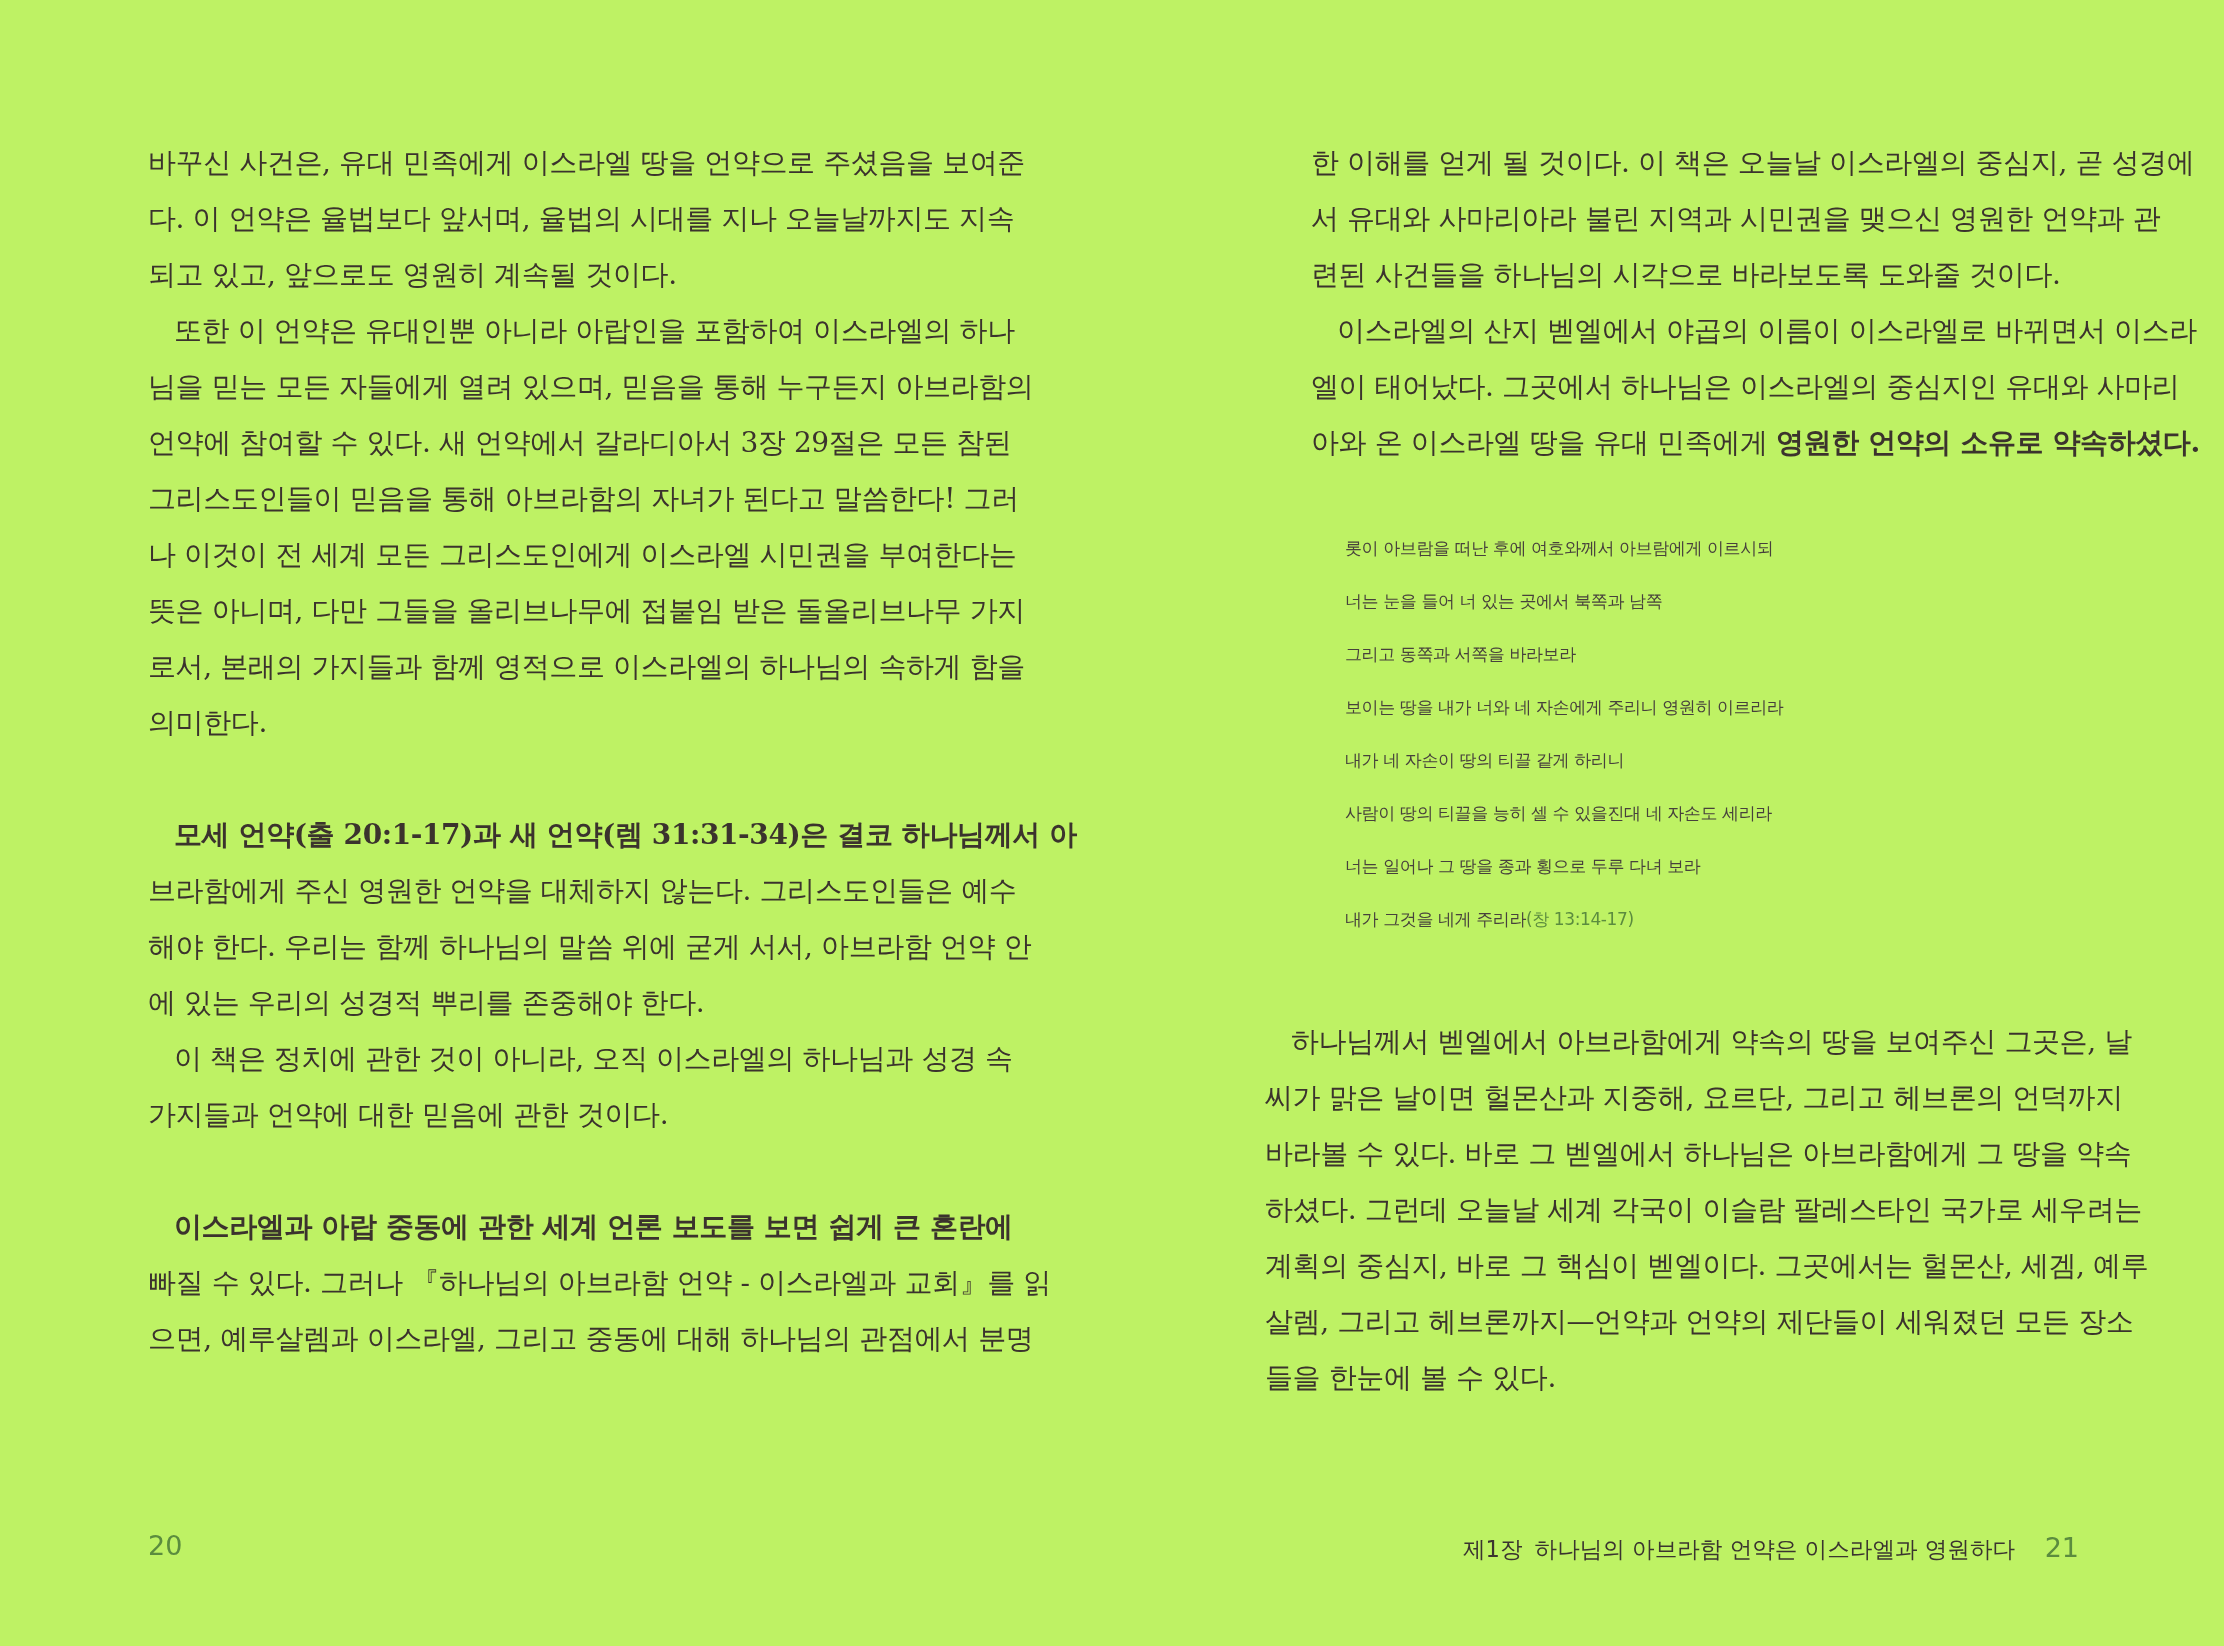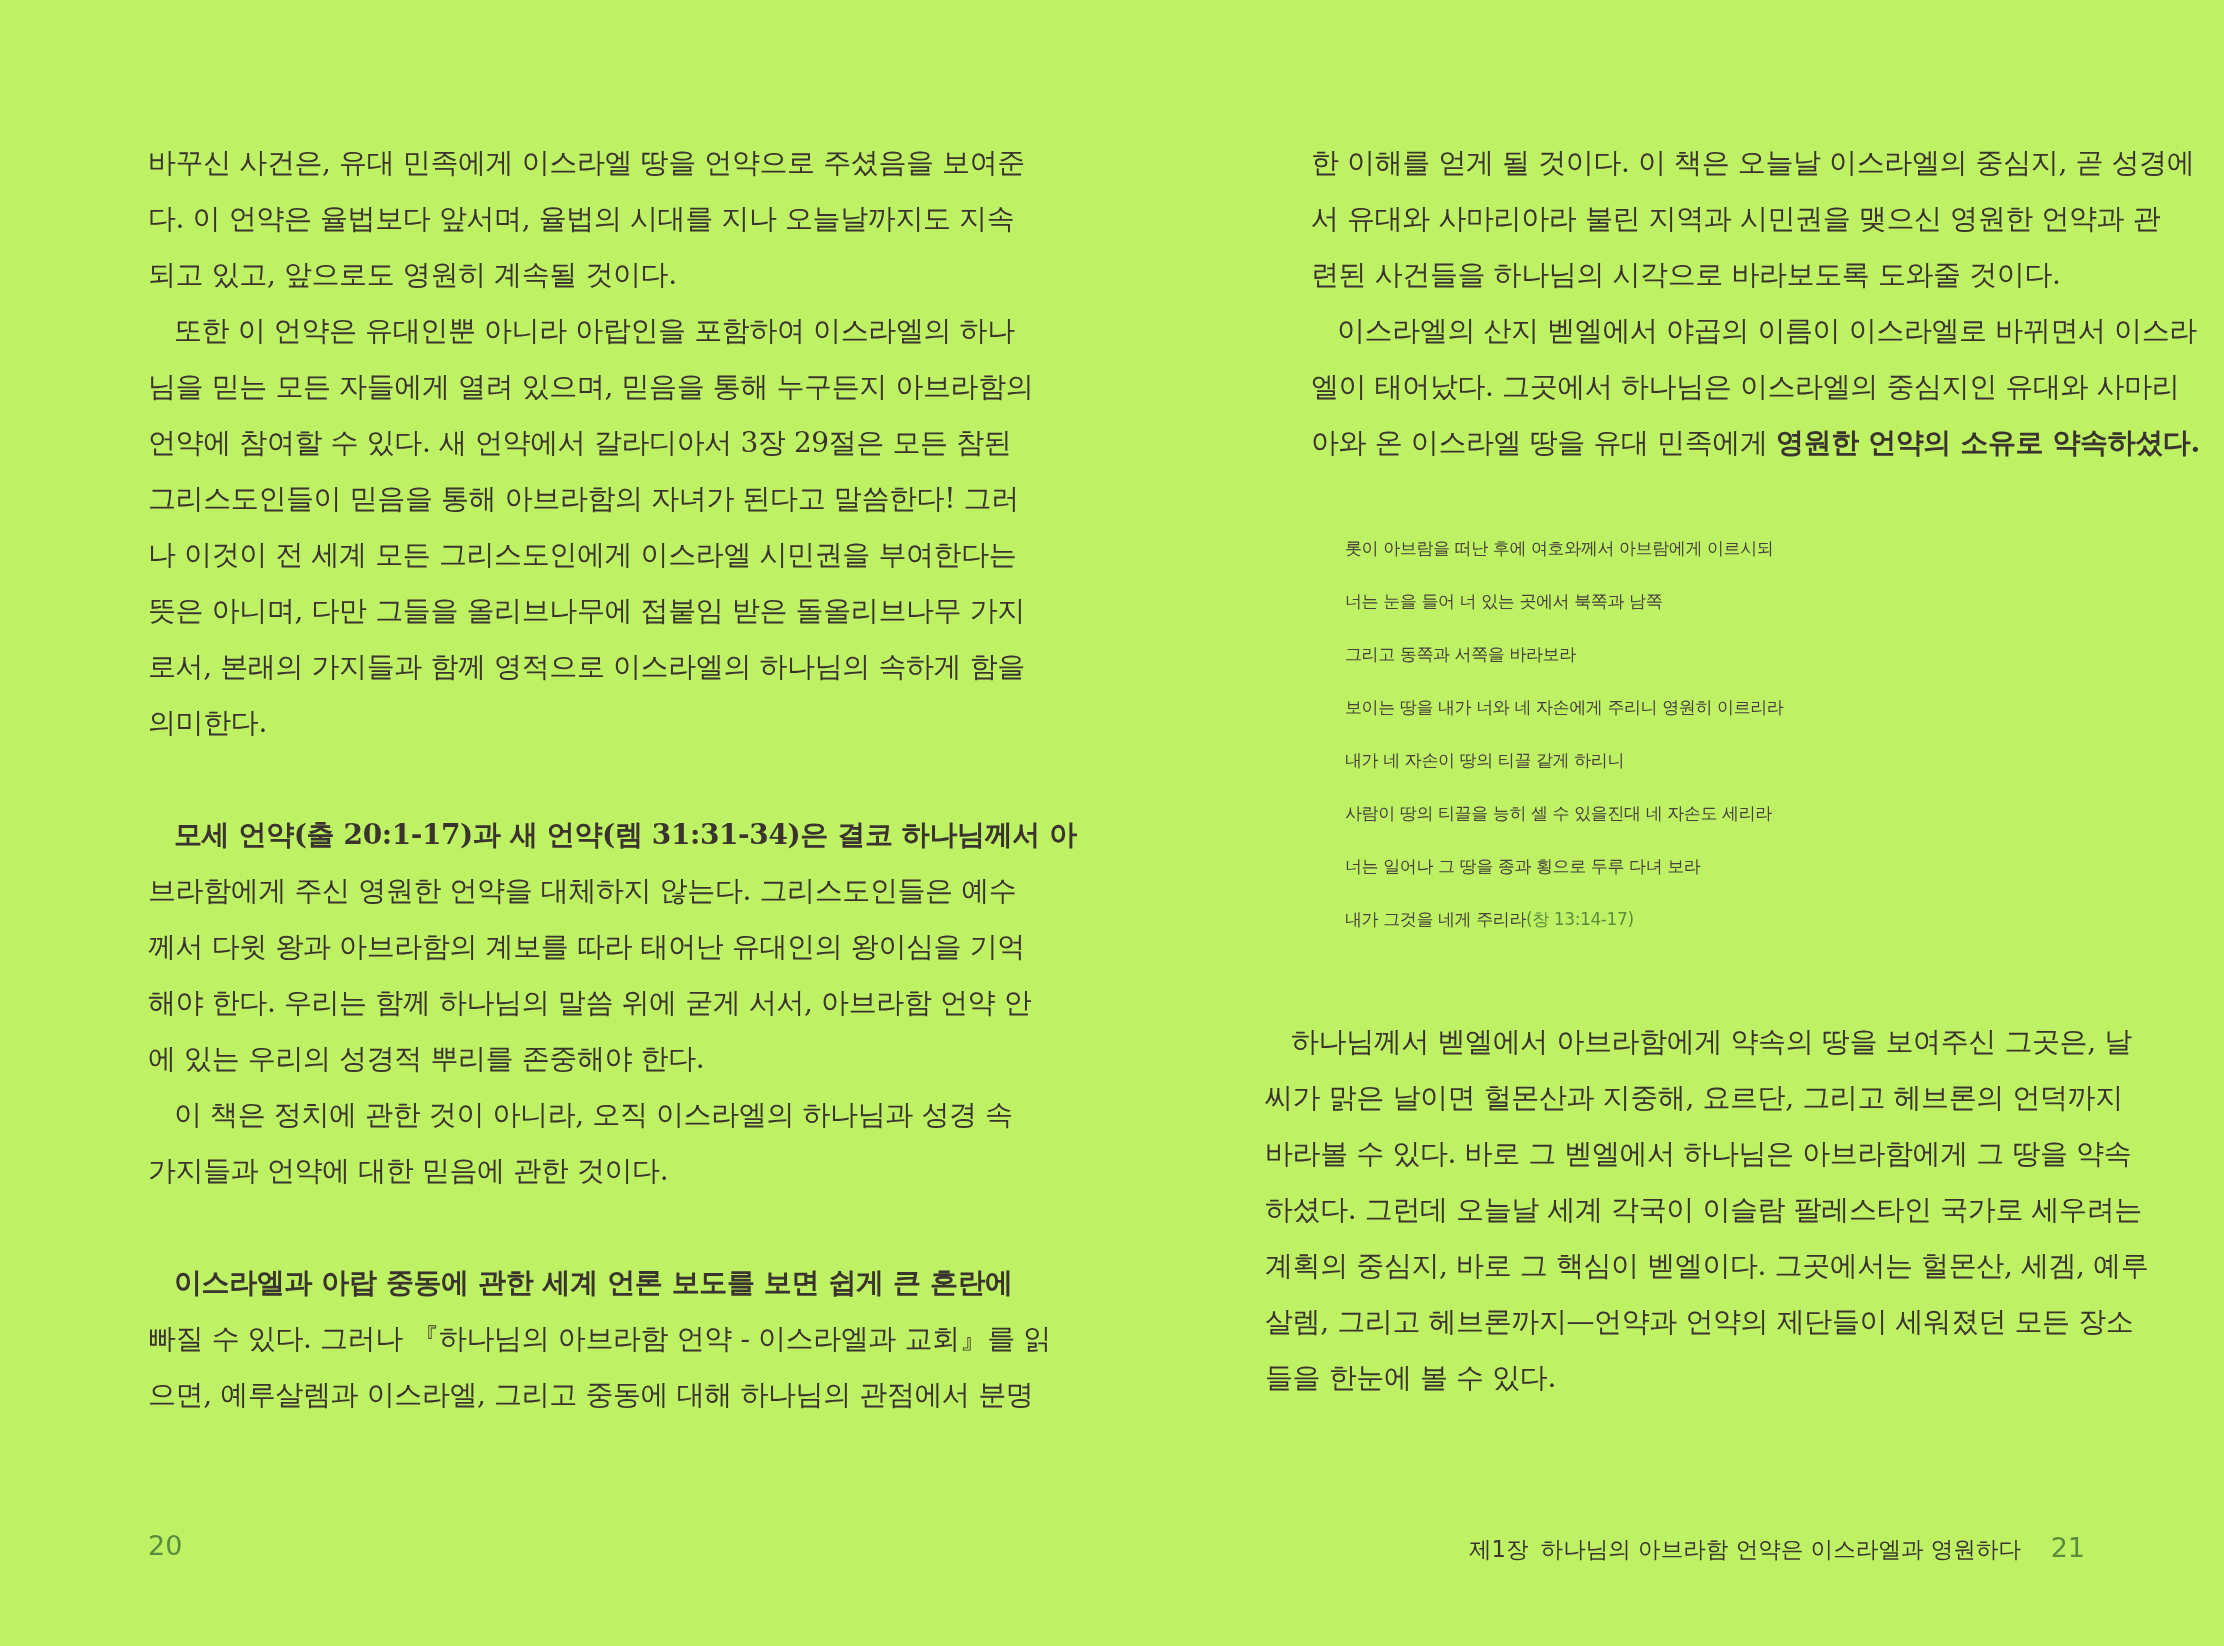--- a/index.html
+++ b/index.html
@@ -42,21 +42,21 @@
 
   .footer-left {
     position: absolute;
     left: 148px;
     top: 1530px;
     font-family: "DejaVu Sans", sans-serif;
     text-align: center;
   }
   .footer-right {
     position: absolute;
-    right: 140px;
+    right: 146px;
     top: 1532px;
     display: flex;
     align-items: baseline;
     font-family: "DejaVu Sans", sans-serif;
     text-align: center;
   }
   .chapter-label {
     font-size: 22.6px;
     color: #3a342f;
     margin-right: 12px;
@@ -85,21 +85,20 @@
     <div class="bl ind">또한 이 언약은 유대인뿐 아니라 아랍인을 포함하여 이스라엘의 하나</div>
     <div class="bl">님을 믿는 모든 자들에게 열려 있으며, 믿음을 통해 누구든지 아브라함의</div>
     <div class="bl">언약에 참여할 수 있다. 새 언약에서 갈라디아서 3장 29절은 모든 참된</div>
     <div class="bl">그리스도인들이 믿음을 통해 아브라함의 자녀가 된다고 말씀한다! 그러</div>
     <div class="bl">나 이것이 전 세계 모든 그리스도인에게 이스라엘 시민권을 부여한다는</div>
     <div class="bl">뜻은 아니며, 다만 그들을 올리브나무에 접붙임 받은 돌올리브나무 가지</div>
     <div class="bl">로서, 본래의 가지들과 함께 영적으로 이스라엘의 하나님의 속하게 함을</div>
     <div class="bl">의미한다.</div>
     <div class="bl ind gap">모세 언약(출 20:1-17)과 새 언약(렘 31:31-34)은 결코 하나님께서 아</div>
     <div class="bl">브라함에게 주신 영원한 언약을 대체하지 않는다. 그리스도인들은 예수</div>
-    <div class="bl">께서 다윗 왕과 아브라함의 계보를 따라 태어난 유대인의 왕이심을 기억</div>
     <div class="bl">해야 한다. 우리는 함께 하나님의 말씀 위에 굳게 서서, 아브라함 언약 안</div>
     <div class="bl">에 있는 우리의 성경적 뿌리를 존중해야 한다.</div>
     <div class="bl ind">이 책은 정치에 관한 것이 아니라, 오직 이스라엘의 하나님과 성경 속</div>
     <div class="bl">가지들과 언약에 대한 믿음에 관한 것이다.</div>
     <div class="bl ind gap">이스라엘과 아랍 중동에 관한 세계 언론 보도를 보면 쉽게 큰 혼란에</div>
     <div class="bl">빠질 수 있다. 그러나 『하나님의 아브라함 언약 - 이스라엘과 교회』를 읽</div>
     <div class="bl">으면, 예루살렘과 이스라엘, 그리고 중동에 대해 하나님의 관점에서 분명</div>
   </div>
 
   <div class="block right-top">

